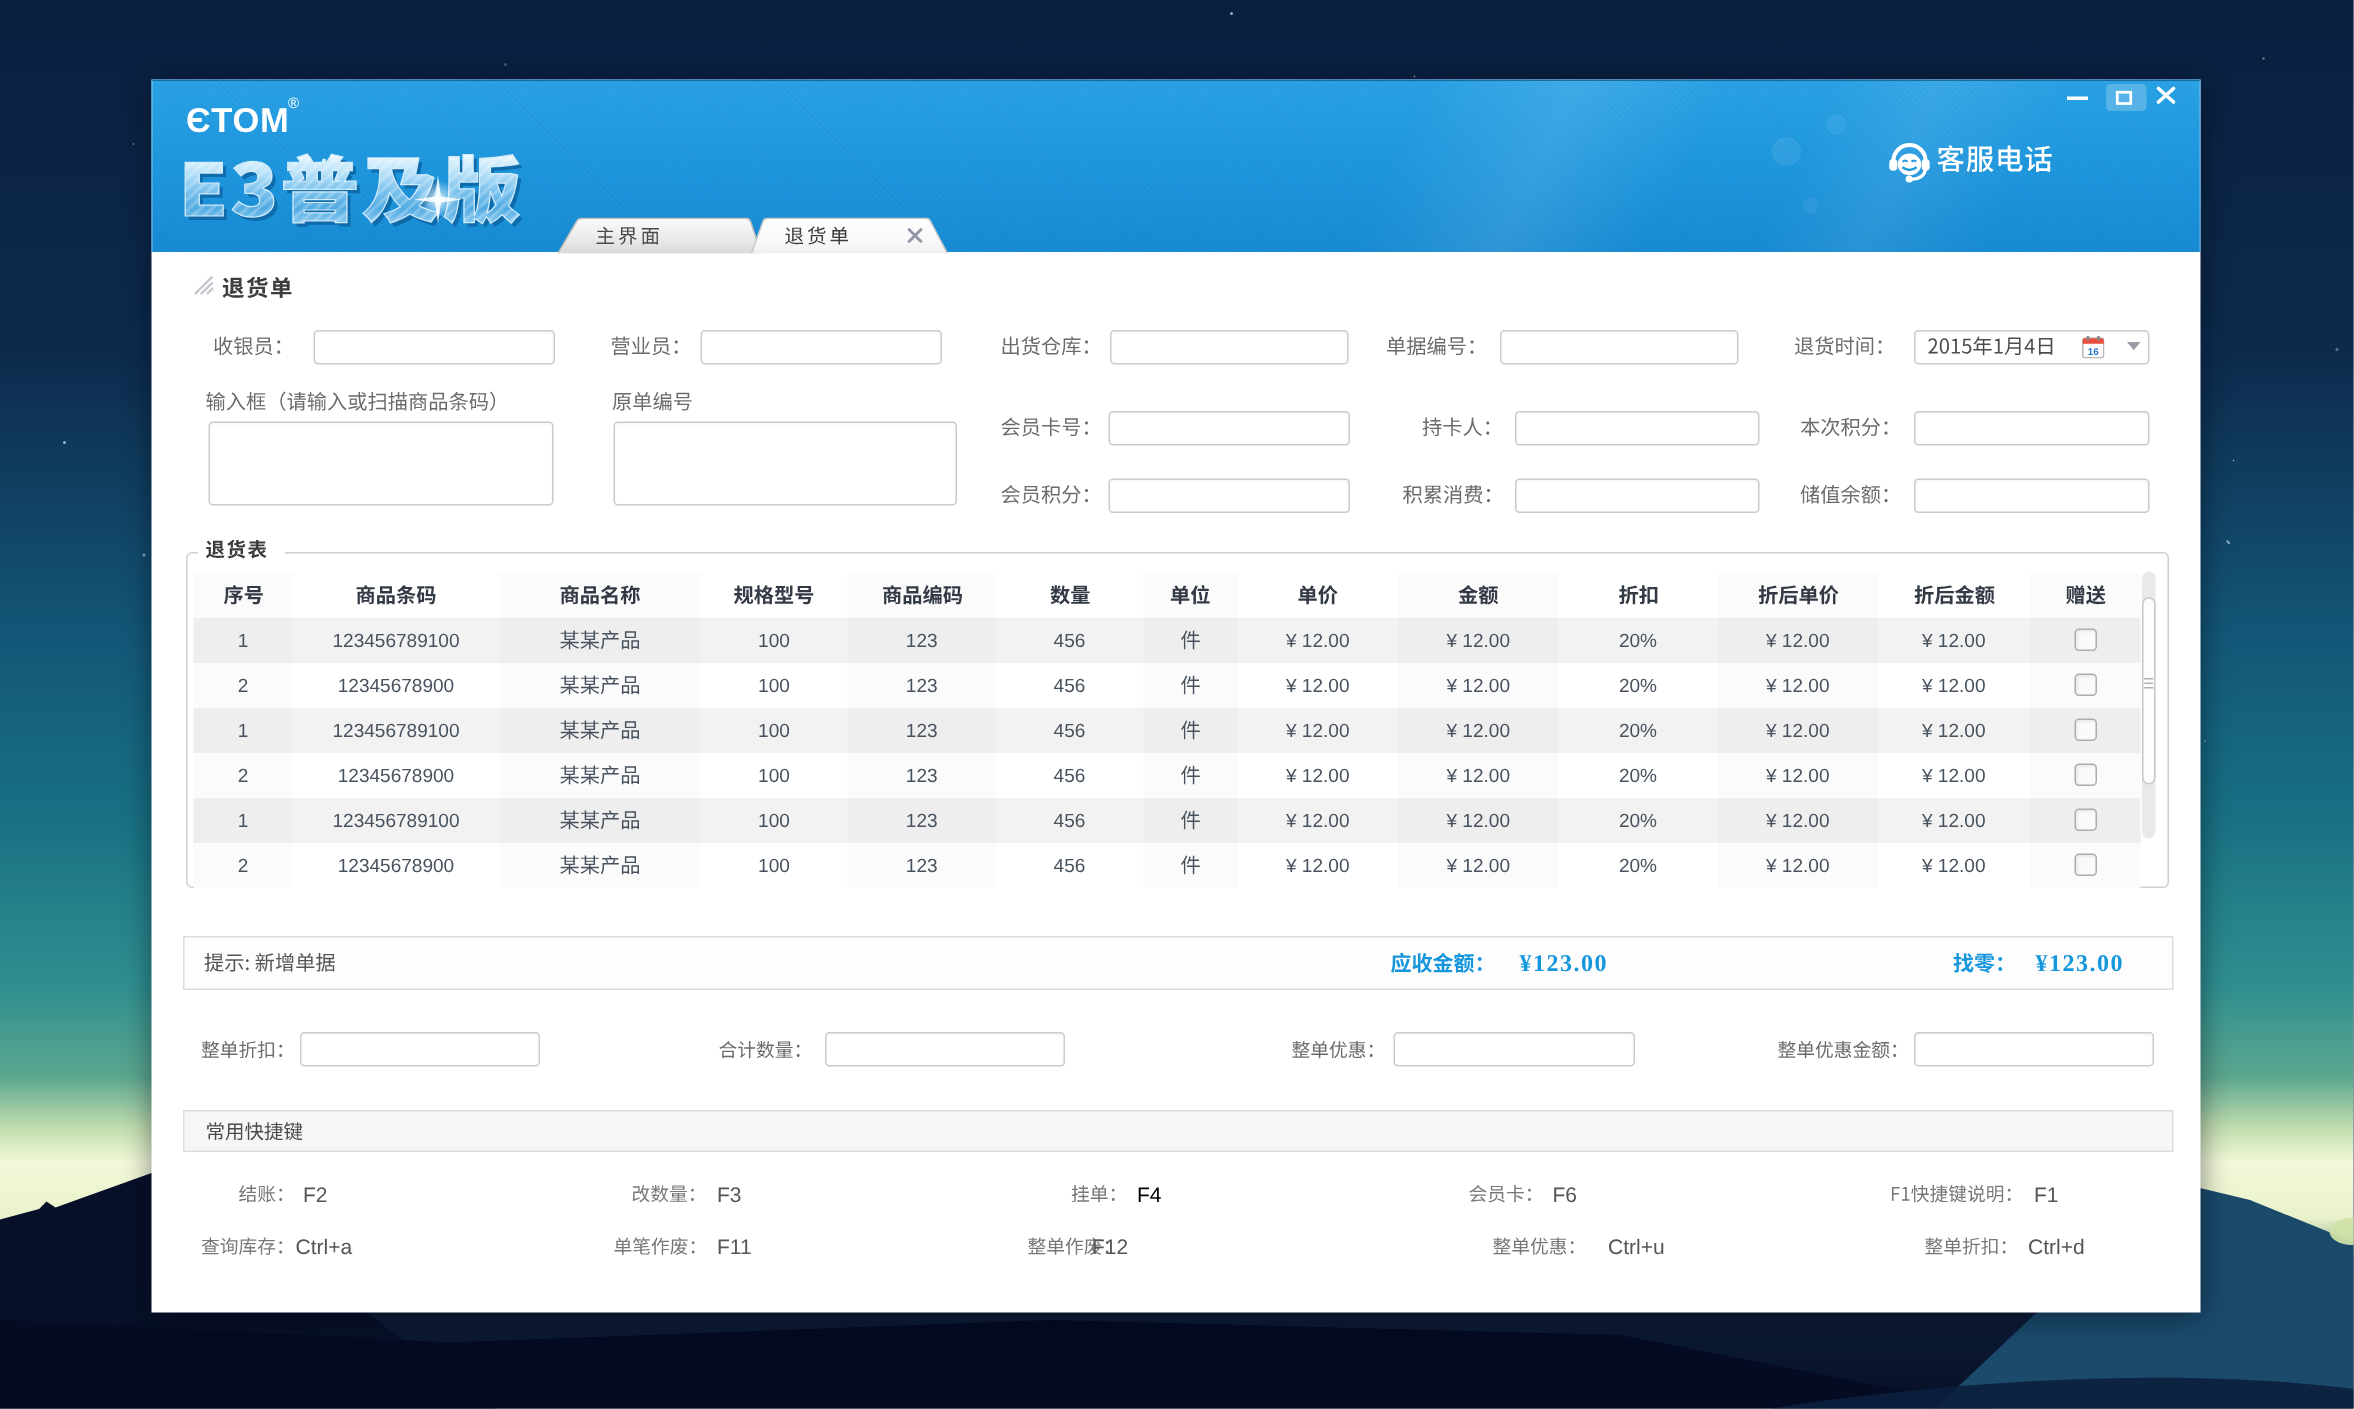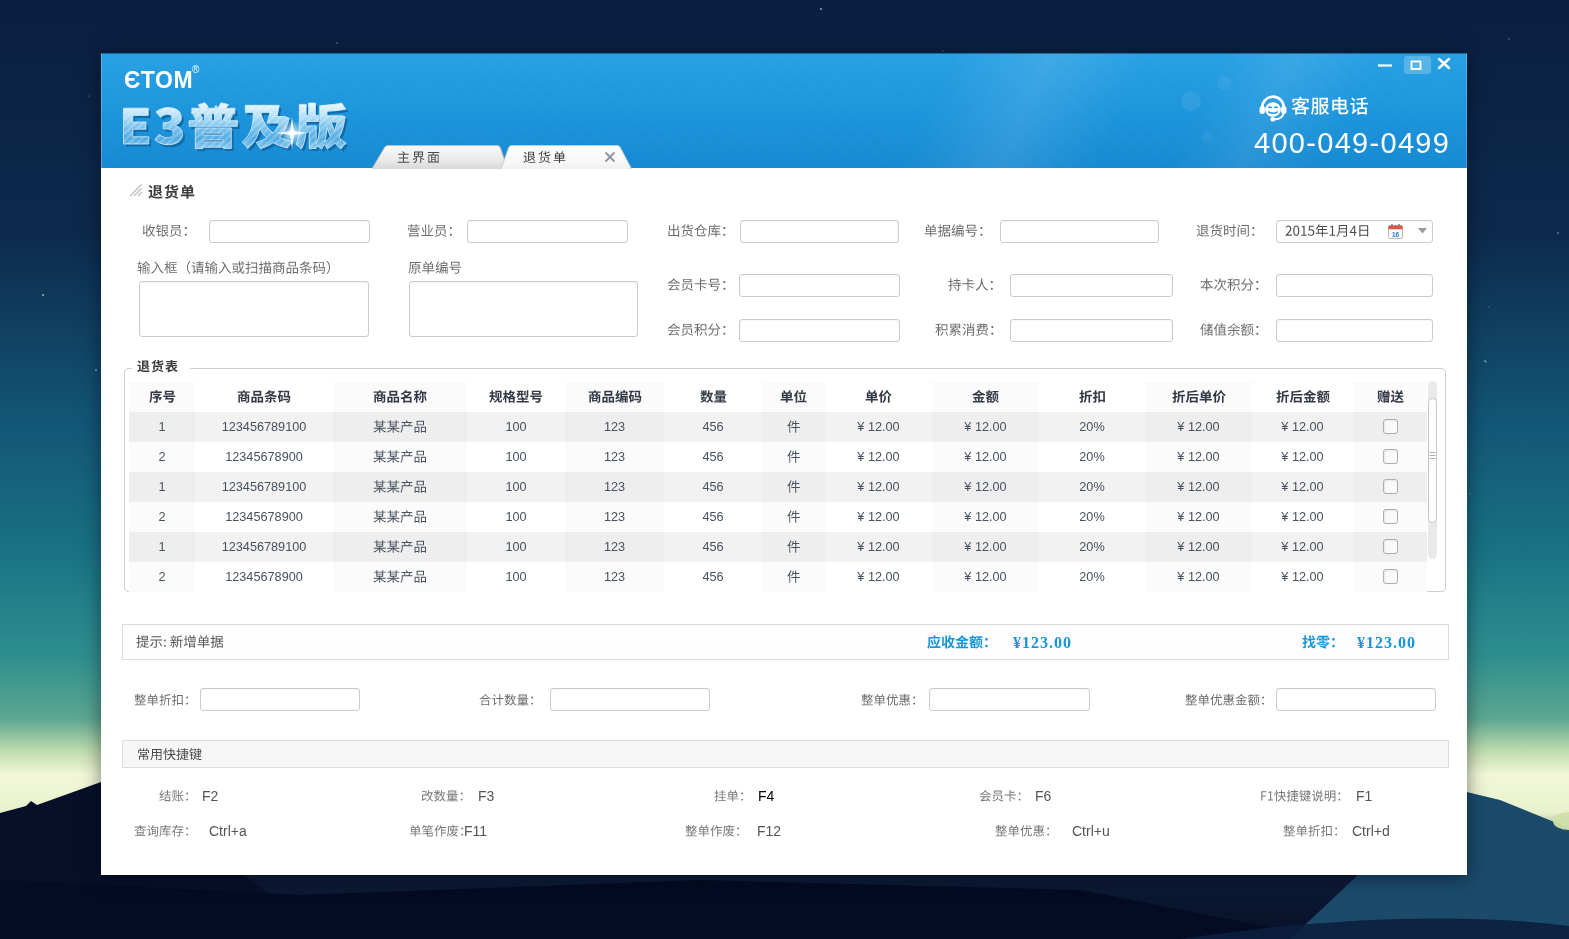--- a/index.html
+++ b/index.html
@@ -160,21 +160,20 @@
 <path d="M16.3 13.4 Q17.8 11.7 19.3 13.4" fill="none" stroke="#2196dd" stroke-width="1.4"></path>
 <path d="M10.4 16.9 Q15 20.3 19.6 16.9" fill="none" stroke="#2196dd" stroke-width="1.5"></path>
 <path d="M25.2 18.5 Q24.2 24.2 16.5 24.6" fill="none" stroke="#fff" stroke-width="2.1"></path>
 <circle cx="14.8" cy="24.4" r="2.3" fill="#fff"></circle>
 </svg>
 <svg class="abs" width="80" height="29" viewBox="0 0 80 29" style="left:1190.0px;top:38.1px;overflow:visible">
       <g transform="translate(0,22.04)">
         <path d="M7.0 -9.8H12.2C11.4 -9.1 10.5 -8.4 9.5 -7.8C8.5 -8.4 7.6 -9.0 6.9 -9.8ZM7.2 -12.6C6.2 -11.1 4.4 -9.6 1.7 -8.5C2.1 -8.2 2.7 -7.6 3.0 -7.1C4.0 -7.6 4.9 -8.2 5.6 -8.7C6.3 -8.1 7.0 -7.4 7.8 -6.9C5.6 -5.9 3.1 -5.1 0.6 -4.8C0.9 -4.4 1.3 -3.6 1.5 -3.2C2.4 -3.3 3.3 -3.6 4.2 -3.8V1.6H6.0V1.0H13.1V1.6H14.9V-3.9C15.7 -3.7 16.5 -3.6 17.3 -3.5C17.5 -4.0 18.0 -4.8 18.4 -5.2C15.8 -5.5 13.4 -6.1 11.3 -7.0C12.8 -8.0 14.0 -9.2 14.9 -10.6L13.7 -11.3L13.4 -11.2H8.3C8.6 -11.6 8.9 -11.9 9.1 -12.2ZM9.5 -5.9C10.7 -5.2 12.0 -4.7 13.5 -4.3H5.8C7.1 -4.7 8.3 -5.3 9.5 -5.9ZM6.0 -0.5V-2.8H13.1V-0.5ZM8.0 -15.8C8.3 -15.4 8.5 -14.9 8.8 -14.4H1.4V-10.5H3.2V-12.7H15.8V-10.5H17.6V-14.4H10.8C10.5 -15.0 10.1 -15.7 9.8 -16.2Z M21.4 -15.4V-8.5C21.4 -5.7 21.3 -1.9 20.1 0.8C20.5 0.9 21.2 1.3 21.5 1.6C22.4 -0.2 22.7 -2.5 22.9 -4.8H25.5V-0.5C25.5 -0.2 25.4 -0.1 25.1 -0.1C24.9 -0.1 24.1 -0.1 23.3 -0.1C23.6 0.3 23.8 1.1 23.8 1.6C25.1 1.6 25.9 1.6 26.4 1.3C27.0 1.0 27.1 0.4 27.1 -0.4V-15.4ZM23.0 -13.7H25.5V-11.0H23.0ZM23.0 -9.3H25.5V-6.5H23.0L23.0 -8.5ZM35.5 -7.1C35.2 -5.8 34.6 -4.5 33.9 -3.4C33.2 -4.5 32.6 -5.8 32.1 -7.1ZM28.5 -15.3V1.6H30.3V0.2C30.6 0.5 31.1 1.1 31.3 1.5C32.3 0.9 33.2 0.2 34.0 -0.7C34.9 0.2 35.8 1.0 36.9 1.6C37.2 1.2 37.7 0.6 38.1 0.2C36.9 -0.3 35.9 -1.1 35.0 -2.1C36.2 -3.8 37.0 -5.9 37.5 -8.5L36.4 -8.8L36.1 -8.8H30.3V-13.6H35.2V-11.7C35.2 -11.4 35.1 -11.4 34.8 -11.4C34.5 -11.3 33.5 -11.3 32.4 -11.4C32.6 -10.9 32.9 -10.3 33.0 -9.9C34.4 -9.9 35.4 -9.9 36.1 -10.1C36.8 -10.3 36.9 -10.8 36.9 -11.6V-15.3ZM30.6 -7.1C31.2 -5.3 32.0 -3.5 33.0 -2.1C32.2 -1.1 31.2 -0.3 30.3 0.2V-7.1Z M47.4 -7.5V-5.2H43.1V-7.5ZM49.3 -7.5H53.7V-5.2H49.3ZM47.4 -9.2H43.1V-11.5H47.4ZM49.3 -9.2V-11.5H53.7V-9.2ZM41.3 -13.3V-2.3H43.1V-3.5H47.4V-1.9C47.4 0.6 48.1 1.3 50.4 1.3C51.0 1.3 53.8 1.3 54.4 1.3C56.5 1.3 57.1 0.3 57.4 -2.7C56.8 -2.8 56.0 -3.1 55.6 -3.5C55.4 -1.1 55.2 -0.5 54.2 -0.5C53.6 -0.5 51.1 -0.5 50.6 -0.5C49.5 -0.5 49.3 -0.7 49.3 -1.8V-3.5H55.5V-13.3H49.3V-16.0H47.4V-13.3Z M60.2 -14.5C61.2 -13.6 62.5 -12.4 63.0 -11.6L64.3 -12.9C63.6 -13.6 62.3 -14.8 61.4 -15.6ZM66.4 -5.6V1.6H68.2V0.9H73.9V1.5H75.8V-5.6H71.9V-8.5H76.8V-10.3H71.9V-13.6C73.4 -13.9 74.8 -14.2 75.9 -14.5L74.7 -15.9C72.5 -15.2 68.7 -14.7 65.4 -14.4C65.6 -14.0 65.8 -13.3 65.9 -12.9C67.3 -13.0 68.7 -13.1 70.1 -13.3V-10.3H65.3V-8.5H70.1V-5.6ZM68.2 -0.8V-4.0H73.9V-0.8ZM59.3 -10.1V-8.4H61.7V-2.2C61.7 -1.3 61.1 -0.6 60.7 -0.2C61.0 0.1 61.5 0.8 61.7 1.2C62.0 0.7 62.6 0.3 65.9 -2.5C65.7 -2.8 65.4 -3.5 65.2 -4.0L63.4 -2.5V-10.1Z" fill="#fff"></path>
       </g>
     </svg>
-<div class="abs" style="font-size:29px;color:#fff;height:44px;line-height:44px;top:68.0px;white-space:nowrap;letter-spacing:1.3px;left:1153px">400-049-0499</div>
 <svg class="abs" width="270" height="24" style="left:271px;top:92px">
 <defs>
 <linearGradient id="tgi" x1="0" y1="0" x2="0" y2="1">
           <stop offset="0" stop-color="#fafafa"></stop>
           <stop offset="0.6" stop-color="#eaeaea"></stop>
           <stop offset="1" stop-color="#d8d8d8"></stop>
         </linearGradient>
 <linearGradient id="tga" x1="0" y1="0" x2="0" y2="1">
           <stop offset="0" stop-color="#ffffff"></stop>
           <stop offset="0.7" stop-color="#f7f7f7"></stop>
@@ -607,33 +606,33 @@
       <g transform="translate(0,14.50)">
         <path d="M1.3 0.0H2.4V-4.1H5.9V-5.1H2.4V-8.2H6.5V-9.2H1.3Z M8.0 0.0H13.0V-1.0H11.2V-9.2H10.3C9.8 -8.9 9.2 -8.7 8.4 -8.5V-7.8H10.1V-1.0H8.0Z M16.0 -10.5V1.0H16.9V-10.5ZM14.8 -8.1C14.8 -7.1 14.5 -5.7 14.2 -4.9L14.9 -4.6C15.3 -5.5 15.5 -7.0 15.6 -8.0ZM16.9 -8.2C17.3 -7.5 17.7 -6.5 17.9 -5.9L18.6 -6.2C18.4 -6.8 18.0 -7.8 17.6 -8.5ZM23.9 -4.8H22.0C22.0 -5.3 22.0 -5.8 22.0 -6.3V-7.6H23.9ZM21.1 -10.5V-8.5H18.6V-7.6H21.1V-6.3C21.1 -5.8 21.1 -5.3 21.0 -4.8H18.0V-3.9H20.9C20.6 -2.3 19.8 -0.8 17.6 0.3C17.8 0.5 18.1 0.9 18.2 1.1C20.3 -0.1 21.3 -1.7 21.7 -3.2C22.4 -1.3 23.6 0.3 25.3 1.0C25.5 0.8 25.8 0.4 26.0 0.2C24.3 -0.5 23.1 -2.0 22.4 -3.9H25.9V-4.8H24.8V-8.5H22.0V-10.5Z M31.5 -3.3C31.3 -1.7 30.8 -0.3 29.8 0.5C30.0 0.6 30.4 0.9 30.5 1.1C31.1 0.5 31.5 -0.2 31.8 -1.0C32.7 0.5 34.0 0.9 36.0 0.9H38.1C38.2 0.7 38.3 0.3 38.4 0.1C38.0 0.1 36.3 0.1 36.0 0.1C35.6 0.1 35.2 0.1 34.8 0.0V-1.7H37.7V-2.4H34.8V-3.5H37.5V-5.3H38.4V-6.1H37.5V-7.8H34.8V-8.6H38.1V-9.4H34.8V-10.5H33.9V-9.4H30.8V-8.6H33.9V-7.8H31.4V-7.0H33.9V-6.1H30.7V-5.3H33.9V-4.3H31.4V-3.5H33.9V-0.2C33.1 -0.5 32.5 -1.0 32.1 -2.0C32.2 -2.4 32.3 -2.8 32.4 -3.2ZM36.7 -5.3V-4.3H34.8V-5.3ZM36.7 -6.1H34.8V-7.0H36.7ZM28.4 -10.5V-8.0H26.9V-7.1H28.4V-4.5L26.7 -4.0L26.9 -3.1L28.4 -3.6V-0.1C28.4 0.1 28.4 0.1 28.2 0.1C28.1 0.2 27.6 0.2 27.0 0.1C27.1 0.4 27.3 0.8 27.3 1.0C28.1 1.0 28.6 1.0 28.9 0.8C29.2 0.7 29.3 0.4 29.3 -0.1V-3.9L30.7 -4.3L30.5 -5.2L29.3 -4.8V-7.1H30.6V-8.0H29.3V-10.5Z M39.5 -4.3V-3.5H40.9V-1.0C40.9 -0.5 40.5 -0.0 40.3 0.2C40.4 0.3 40.7 0.7 40.8 0.9C41.0 0.6 41.3 0.4 43.2 -1.0C43.1 -1.1 43.0 -1.5 42.9 -1.7L41.7 -0.9V-3.5H43.1V-4.3H41.7V-6.0H43.0V-6.9H40.0C40.3 -7.3 40.6 -7.7 40.8 -8.2H43.0V-9.1H41.2C41.4 -9.5 41.5 -9.9 41.6 -10.3L40.8 -10.5C40.4 -9.3 39.9 -8.1 39.2 -7.2C39.3 -7.1 39.6 -6.7 39.7 -6.5L39.9 -6.8V-6.0H40.9V-4.3ZM46.1 -9.5V-8.8H47.5V-7.8H45.8V-7.1H47.5V-6.1H46.1V-5.4H47.5V-4.4H46.0V-3.7H47.5V-2.7H45.7V-1.9H47.5V-0.4H48.3V-1.9H50.6V-2.7H48.3V-3.7H50.3V-4.4H48.3V-5.4H50.1V-7.1H50.9V-7.8H50.1V-9.5H48.3V-10.5H47.5V-9.5ZM48.3 -7.1H49.4V-6.1H48.3ZM48.3 -7.8V-8.8H49.4V-7.8ZM43.4 -5.1C43.4 -5.2 43.5 -5.2 43.6 -5.3H44.9C44.8 -4.3 44.7 -3.4 44.5 -2.7C44.3 -3.1 44.1 -3.6 44.0 -4.2L43.3 -3.9C43.5 -3.0 43.8 -2.3 44.1 -1.7C43.7 -0.8 43.1 -0.1 42.4 0.4C42.6 0.6 42.8 0.9 42.9 1.1C43.6 0.6 44.2 -0.1 44.6 -1.0C45.7 0.5 47.2 0.8 49.0 0.8H50.6C50.7 0.6 50.8 0.2 50.9 0.0C50.5 0.0 49.3 0.0 49.0 0.0C47.5 0.0 46.0 -0.3 45.0 -1.7C45.4 -2.9 45.6 -4.3 45.7 -6.1L45.3 -6.1L45.1 -6.1H44.4C44.9 -7.1 45.4 -8.3 45.8 -9.6L45.3 -9.9L45.0 -9.8H43.2V-8.9H44.8C44.4 -7.8 43.9 -6.8 43.7 -6.5C43.5 -6.1 43.2 -5.8 43.0 -5.8C43.2 -5.6 43.4 -5.3 43.4 -5.1Z M52.7 -9.7C53.4 -9.1 54.2 -8.2 54.6 -7.6L55.3 -8.3C54.9 -8.8 54.0 -9.7 53.4 -10.2ZM57.0 -7.1H61.3V-4.9H57.0ZM53.5 0.5C53.7 0.3 54.1 -0.0 56.4 -1.7C56.3 -1.9 56.2 -2.3 56.1 -2.6L54.7 -1.6V-6.6H51.9V-5.7H53.7V-1.5C53.7 -0.9 53.2 -0.5 53.0 -0.3C53.2 -0.1 53.4 0.3 53.5 0.5ZM56.1 -8.0V-4.0H57.7C57.6 -2.0 57.1 -0.5 55.0 0.3C55.2 0.5 55.5 0.8 55.6 1.0C57.9 0.1 58.5 -1.6 58.7 -4.0H59.8V-0.4C59.8 0.6 60.0 0.8 60.9 0.8C61.1 0.8 62.0 0.8 62.2 0.8C63.0 0.8 63.2 0.4 63.3 -1.2C63.1 -1.3 62.7 -1.4 62.5 -1.6C62.5 -0.2 62.4 -0.1 62.1 -0.1C61.9 -0.1 61.2 -0.1 61.1 -0.1C60.8 -0.1 60.7 -0.1 60.7 -0.4V-4.0H62.2V-8.0H60.9C61.3 -8.7 61.7 -9.5 62.0 -10.2L61.0 -10.5C60.8 -9.7 60.3 -8.7 59.9 -8.0H57.8L58.6 -8.3C58.5 -8.9 58.0 -9.8 57.5 -10.5L56.7 -10.1C57.1 -9.5 57.6 -8.6 57.8 -8.0Z M68.1 -5.6V-3.2H65.7V-5.6ZM68.1 -6.5H65.7V-8.9H68.1ZM64.8 -9.7V-1.1H65.7V-2.3H68.9V-9.7ZM74.5 -9.1V-6.9H71.0V-9.1ZM70.1 -10.0V-5.5C70.1 -3.6 69.9 -1.2 67.8 0.4C68.0 0.6 68.3 0.9 68.5 1.1C69.9 -0.0 70.5 -1.5 70.8 -3.0H74.5V-0.2C74.5 -0.0 74.4 0.1 74.2 0.1C74.0 0.1 73.2 0.1 72.4 0.1C72.5 0.3 72.7 0.7 72.7 1.0C73.8 1.0 74.5 1.0 74.9 0.8C75.3 0.7 75.4 0.4 75.4 -0.2V-10.0ZM74.5 -6.1V-3.9H70.9C71.0 -4.4 71.0 -5.0 71.0 -5.5V-6.1Z M79.5 -6.1C80.0 -6.1 80.4 -6.4 80.4 -7.0C80.4 -7.6 80.0 -8.0 79.5 -8.0C79.0 -8.0 78.5 -7.6 78.5 -7.0C78.5 -6.4 79.0 -6.1 79.5 -6.1ZM79.5 0.1C80.0 0.1 80.4 -0.3 80.4 -0.9C80.4 -1.5 80.0 -1.8 79.5 -1.8C79.0 -1.8 78.5 -1.5 78.5 -0.9C78.5 -0.3 79.0 0.1 79.5 0.1Z" fill="#777"></path>
       </g>
     </svg>
 <div class="abs" style="font-size:14px;color:#555;height:21px;line-height:21px;top:732.5px;white-space:nowrap;left:1255px">F1</div>
 <svg class="abs" width="64" height="20" viewBox="0 0 64 20" style="left:32.5px;top:768.2px;overflow:visible">
       <g transform="translate(0,14.50)">
         <path d="M3.7 -2.7H8.8V-1.7H3.7ZM3.7 -4.4H8.8V-3.4H3.7ZM2.8 -5.1V-1.0H9.7V-5.1ZM0.9 -0.2V0.6H11.6V-0.2ZM5.8 -10.5V-8.9H0.7V-8.1H4.7C3.7 -6.9 2.0 -5.8 0.5 -5.3C0.7 -5.1 0.9 -4.8 1.1 -4.5C2.8 -5.2 4.6 -6.5 5.8 -8.0V-5.5H6.7V-8.0C7.8 -6.6 9.7 -5.3 11.4 -4.7C11.6 -4.9 11.8 -5.2 12.1 -5.4C10.5 -5.9 8.8 -7.0 7.7 -8.1H11.8V-8.9H6.7V-10.5Z M13.9 -9.7C14.5 -9.1 15.3 -8.3 15.6 -7.8L16.3 -8.4C16.0 -8.9 15.2 -9.7 14.6 -10.2ZM13.0 -6.6V-5.7H14.8V-1.4C14.8 -0.8 14.4 -0.5 14.2 -0.3C14.3 -0.1 14.6 0.3 14.7 0.5C14.9 0.2 15.2 -0.0 17.3 -1.6C17.2 -1.8 17.1 -2.1 17.0 -2.4L15.7 -1.5V-6.6ZM18.8 -10.5C18.3 -8.9 17.4 -7.3 16.4 -6.3C16.6 -6.2 17.0 -5.9 17.2 -5.7C17.7 -6.3 18.2 -7.0 18.6 -7.8H23.3C23.2 -2.5 23.0 -0.6 22.6 -0.1C22.4 0.0 22.3 0.1 22.0 0.1C21.8 0.1 21.1 0.1 20.3 0.0C20.5 0.3 20.6 0.7 20.6 0.9C21.3 1.0 22.0 1.0 22.4 0.9C22.8 0.9 23.1 0.8 23.4 0.4C23.9 -0.2 24.1 -2.2 24.2 -8.1C24.3 -8.3 24.3 -8.6 24.3 -8.6H19.1C19.4 -9.2 19.6 -9.7 19.8 -10.2ZM20.9 -3.7V-2.3H18.7V-3.7ZM20.9 -4.4H18.7V-5.8H20.9ZM17.9 -6.5V-0.8H18.7V-1.5H21.7V-6.5Z M29.1 -3.1C29.2 -3.2 29.6 -3.2 30.2 -3.2H32.4V-1.8H27.9V-0.9H32.4V1.0H33.3V-0.9H36.9V-1.8H33.3V-3.2H36.1V-4.1H33.3V-5.4H32.4V-4.1H30.0C30.4 -4.7 30.8 -5.3 31.2 -6.0H36.4V-6.9H31.6L32.0 -7.8L31.0 -8.1C30.9 -7.7 30.7 -7.3 30.6 -6.9H28.2V-6.0H30.1C29.8 -5.4 29.6 -4.9 29.4 -4.7C29.2 -4.3 29.0 -4.0 28.7 -4.0C28.9 -3.7 29.0 -3.2 29.1 -3.1ZM30.9 -10.3C31.1 -10.0 31.3 -9.6 31.4 -9.2H26.5V-5.6C26.5 -3.8 26.4 -1.3 25.4 0.5C25.6 0.6 26.0 0.9 26.2 1.1C27.3 -0.8 27.4 -3.7 27.4 -5.6V-8.3H36.9V-9.2H32.5C32.4 -9.6 32.1 -10.1 31.8 -10.5Z M45.2 -4.4V-3.3H41.7V-2.5H45.2V-0.1C45.2 0.1 45.1 0.1 44.9 0.1C44.7 0.1 43.9 0.1 43.1 0.1C43.2 0.4 43.4 0.7 43.4 1.0C44.5 1.0 45.2 1.0 45.6 0.9C46.0 0.7 46.1 0.4 46.1 -0.1V-2.5H49.5V-3.3H46.1V-4.0C47.0 -4.6 48.0 -5.4 48.7 -6.2L48.1 -6.6L47.9 -6.6H42.8V-5.7H47.0C46.5 -5.2 45.8 -4.7 45.2 -4.4ZM42.3 -10.5C42.2 -10.0 42.0 -9.4 41.8 -8.9H38.3V-8.0H41.4C40.6 -6.2 39.4 -4.6 37.9 -3.6C38.0 -3.3 38.3 -2.9 38.4 -2.7C38.9 -3.1 39.4 -3.5 39.9 -4.0V1.0H40.8V-5.1C41.5 -6.0 42.0 -7.0 42.4 -8.0H49.2V-8.9H42.8C43.0 -9.3 43.1 -9.8 43.3 -10.3Z M53.1 -6.1C53.6 -6.1 54.1 -6.4 54.1 -7.0C54.1 -7.6 53.6 -8.0 53.1 -8.0C52.6 -8.0 52.2 -7.6 52.2 -7.0C52.2 -6.4 52.6 -6.1 53.1 -6.1ZM53.1 0.1C53.6 0.1 54.1 -0.3 54.1 -0.9C54.1 -1.5 53.6 -1.8 53.1 -1.8C52.6 -1.8 52.2 -1.5 52.2 -0.9C52.2 -0.3 52.6 0.1 53.1 0.1Z" fill="#777"></path>
       </g>
     </svg>
-<div class="abs" style="font-size:14px;color:#555;height:21px;line-height:21px;top:767.5px;white-space:nowrap;left:108px">Ctrl+a</div>
+<div class="abs" style="font-size:14px;color:#555;height:21px;line-height:21px;top:767.5px;white-space:nowrap;left:96px">Ctrl+a</div>
 <svg class="abs" width="64" height="20" viewBox="0 0 64 20" style="left:307.5px;top:768.2px;overflow:visible">
       <g transform="translate(0,14.50)">
         <path d="M2.8 -5.5H5.7V-4.1H2.8ZM6.7 -5.5H9.8V-4.1H6.7ZM2.8 -7.5H5.7V-6.2H2.8ZM6.7 -7.5H9.8V-6.2H6.7ZM8.9 -10.5C8.6 -9.8 8.1 -8.9 7.6 -8.3H4.6L5.1 -8.6C4.8 -9.1 4.2 -9.9 3.7 -10.5L3.0 -10.1C3.4 -9.6 3.9 -8.8 4.2 -8.3H1.9V-3.3H5.7V-2.1H0.7V-1.2H5.7V1.0H6.7V-1.2H11.9V-2.1H6.7V-3.3H10.8V-8.3H8.7C9.1 -8.9 9.5 -9.5 9.9 -10.1Z M13.2 -2.0 13.3 -1.2 17.8 -1.6V-0.6C17.8 0.6 18.2 0.9 19.6 0.9C19.9 0.9 22.2 0.9 22.5 0.9C23.7 0.9 24.0 0.5 24.1 -1.0C23.8 -1.0 23.5 -1.2 23.2 -1.3C23.1 -0.2 23.1 0.1 22.4 0.1C22.0 0.1 20.1 0.1 19.7 0.1C18.9 0.1 18.8 -0.1 18.8 -0.6V-1.6L24.3 -2.1L24.2 -2.9L18.8 -2.5V-3.8L23.2 -4.2L23.1 -4.9L18.8 -4.6V-5.7C20.4 -5.9 21.9 -6.1 23.1 -6.4L22.6 -7.2C20.6 -6.7 17.1 -6.3 14.1 -6.1C14.2 -5.9 14.3 -5.6 14.3 -5.3C15.4 -5.4 16.6 -5.5 17.8 -5.6V-4.5L13.8 -4.1L13.9 -3.4L17.8 -3.7V-2.4ZM14.8 -10.6C14.4 -9.3 13.7 -8.1 12.9 -7.2C13.2 -7.1 13.6 -6.9 13.8 -6.7C14.2 -7.2 14.6 -7.8 14.9 -8.5H15.6C15.9 -7.9 16.2 -7.2 16.4 -6.8L17.2 -7.1C17.1 -7.5 16.8 -8.0 16.5 -8.5H18.4V-9.3H15.3C15.4 -9.7 15.6 -10.0 15.7 -10.3ZM19.7 -10.6C19.4 -9.3 18.7 -8.2 17.9 -7.4C18.1 -7.3 18.5 -7.0 18.7 -6.9C19.1 -7.3 19.5 -7.9 19.9 -8.5H20.8C21.0 -8.0 21.3 -7.5 21.4 -7.1L22.3 -7.4C22.2 -7.7 22.0 -8.1 21.7 -8.5H24.2V-9.3H20.2C20.4 -9.7 20.5 -10.0 20.6 -10.3Z M31.6 -10.4C30.9 -8.5 29.9 -6.7 28.8 -5.5C29.0 -5.4 29.4 -5.1 29.5 -4.9C30.2 -5.6 30.8 -6.5 31.3 -7.5H32.2V1.0H33.1V-2.1H36.9V-2.9H33.1V-4.8H36.7V-5.7H33.1V-7.5H37.0V-8.4H31.8C32.0 -9.0 32.3 -9.5 32.5 -10.1ZM28.6 -10.5C27.9 -8.6 26.7 -6.7 25.4 -5.5C25.6 -5.2 25.9 -4.7 26.0 -4.5C26.4 -5.0 26.8 -5.5 27.2 -6.0V1.0H28.2V-7.5C28.7 -8.3 29.1 -9.3 29.5 -10.2Z M43.3 -10.3C43.5 -10.0 43.8 -9.6 43.9 -9.2H38.9V-5.7C38.9 -3.9 38.8 -1.3 38.0 0.5C38.2 0.6 38.6 0.9 38.8 1.0C39.7 -0.9 39.9 -3.8 39.9 -5.7V-8.3H49.4V-9.2H45.0C44.8 -9.6 44.5 -10.1 44.3 -10.5ZM46.8 -3.0C46.4 -2.3 45.8 -1.8 45.2 -1.3C44.5 -1.8 43.9 -2.4 43.5 -3.0ZM40.9 -4.8C41.0 -4.9 41.5 -5.0 42.2 -5.0H43.3C42.6 -3.0 41.5 -1.5 39.7 -0.4C39.9 -0.3 40.2 0.1 40.3 0.3C41.4 -0.4 42.2 -1.2 43.0 -2.3C43.4 -1.7 43.9 -1.3 44.5 -0.8C43.6 -0.3 42.6 0.1 41.5 0.3C41.7 0.5 42.0 0.8 42.1 1.1C43.2 0.8 44.3 0.3 45.3 -0.3C46.3 0.3 47.5 0.7 48.7 1.0C48.8 0.8 49.1 0.4 49.3 0.2C48.1 -0.0 47.0 -0.4 46.0 -0.9C46.9 -1.6 47.7 -2.4 48.1 -3.5L47.5 -3.8L47.3 -3.8H43.8C44.0 -4.2 44.1 -4.6 44.3 -5.0H49.1V-5.9H47.6L48.3 -6.3C47.9 -6.7 47.3 -7.4 46.8 -7.8L46.1 -7.4C46.6 -6.9 47.2 -6.3 47.5 -5.9H44.5C44.7 -6.5 44.9 -7.2 45.0 -7.9L44.1 -8.1C44.0 -7.3 43.8 -6.5 43.6 -5.9H41.9C42.2 -6.4 42.5 -7.1 42.6 -7.7L41.7 -7.9C41.5 -7.1 41.1 -6.3 41.0 -6.1C40.9 -5.9 40.8 -5.7 40.6 -5.7C40.7 -5.5 40.9 -5.0 40.9 -4.8Z M53.1 -6.1C53.6 -6.1 54.1 -6.4 54.1 -7.0C54.1 -7.6 53.6 -8.0 53.1 -8.0C52.6 -8.0 52.2 -7.6 52.2 -7.0C52.2 -6.4 52.6 -6.1 53.1 -6.1ZM53.1 0.1C53.6 0.1 54.1 -0.3 54.1 -0.9C54.1 -1.5 53.6 -1.8 53.1 -1.8C52.6 -1.8 52.2 -1.5 52.2 -0.9C52.2 -0.3 52.6 0.1 53.1 0.1Z" fill="#777"></path>
       </g>
     </svg>
-<div class="abs" style="font-size:14px;color:#555;height:21px;line-height:21px;top:767.5px;white-space:nowrap;left:363px">F11</div>
+<div class="abs" style="font-size:14px;color:#555;height:21px;line-height:21px;top:767.5px;white-space:nowrap;left:377px">F11</div>
 <svg class="abs" width="64" height="20" viewBox="0 0 64 20" style="left:583.5px;top:768.2px;overflow:visible">
       <g transform="translate(0,14.50)">
         <path d="M2.7 -2.2V-0.1H0.6V0.7H11.9V-0.1H6.7V-1.2H10.3V-1.9H6.7V-2.9H11.1V-3.7H1.4V-2.9H5.8V-0.1H3.6V-2.2ZM1.1 -8.4V-6.2H2.9C2.3 -5.5 1.4 -4.9 0.5 -4.5C0.7 -4.4 0.9 -4.1 1.0 -3.9C1.8 -4.2 2.6 -4.9 3.2 -5.5V-4.0H4.0V-5.6C4.6 -5.3 5.3 -4.9 5.7 -4.5L6.1 -5.1C5.7 -5.4 5.0 -5.9 4.4 -6.2L4.0 -5.7V-6.2H6.1V-8.4H4.0V-9.0H6.4V-9.7H4.0V-10.5H3.2V-9.7H0.7V-9.0H3.2V-8.4ZM1.9 -7.7H3.2V-6.8H1.9ZM4.0 -7.7H5.3V-6.8H4.0ZM8.0 -8.3H10.2C10.0 -7.6 9.6 -7.0 9.2 -6.4C8.7 -7.0 8.3 -7.7 8.0 -8.3ZM8.0 -10.5C7.6 -9.2 7.0 -8.1 6.2 -7.3C6.4 -7.2 6.7 -6.8 6.8 -6.7C7.1 -6.9 7.3 -7.2 7.6 -7.6C7.8 -7.0 8.2 -6.4 8.6 -5.9C8.0 -5.3 7.2 -4.9 6.2 -4.6C6.4 -4.4 6.7 -4.0 6.8 -3.9C7.7 -4.2 8.5 -4.7 9.2 -5.3C9.8 -4.7 10.6 -4.2 11.5 -3.8C11.6 -4.1 11.9 -4.4 12.0 -4.6C11.1 -4.9 10.4 -5.3 9.8 -5.8C10.4 -6.5 10.8 -7.3 11.1 -8.3H11.9V-9.1H8.4C8.6 -9.5 8.7 -9.9 8.8 -10.3Z M15.3 -5.5H18.2V-4.1H15.3ZM19.2 -5.5H22.3V-4.1H19.2ZM15.3 -7.5H18.2V-6.2H15.3ZM19.2 -7.5H22.3V-6.2H19.2ZM21.4 -10.5C21.1 -9.8 20.6 -8.9 20.1 -8.3H17.1L17.6 -8.6C17.3 -9.1 16.8 -9.9 16.2 -10.5L15.4 -10.1C15.9 -9.6 16.4 -8.8 16.7 -8.3H14.3V-3.3H18.2V-2.1H13.2V-1.2H18.2V1.0H19.2V-1.2H24.4V-2.1H19.2V-3.3H23.3V-8.3H21.2C21.6 -8.9 22.0 -9.5 22.4 -10.1Z M31.6 -10.4C30.9 -8.5 29.9 -6.7 28.8 -5.5C29.0 -5.4 29.4 -5.1 29.5 -4.9C30.2 -5.6 30.8 -6.5 31.3 -7.5H32.2V1.0H33.1V-2.1H36.9V-2.9H33.1V-4.8H36.7V-5.7H33.1V-7.5H37.0V-8.4H31.8C32.0 -9.0 32.3 -9.5 32.5 -10.1ZM28.6 -10.5C27.9 -8.6 26.7 -6.7 25.4 -5.5C25.6 -5.2 25.9 -4.7 26.0 -4.5C26.4 -5.0 26.8 -5.5 27.2 -6.0V1.0H28.2V-7.5C28.7 -8.3 29.1 -9.3 29.5 -10.2Z M43.3 -10.3C43.5 -10.0 43.8 -9.6 43.9 -9.2H38.9V-5.7C38.9 -3.9 38.8 -1.3 38.0 0.5C38.2 0.6 38.6 0.9 38.8 1.0C39.7 -0.9 39.9 -3.8 39.9 -5.7V-8.3H49.4V-9.2H45.0C44.8 -9.6 44.5 -10.1 44.3 -10.5ZM46.8 -3.0C46.4 -2.3 45.8 -1.8 45.2 -1.3C44.5 -1.8 43.9 -2.4 43.5 -3.0ZM40.9 -4.8C41.0 -4.9 41.5 -5.0 42.2 -5.0H43.3C42.6 -3.0 41.5 -1.5 39.7 -0.4C39.9 -0.3 40.2 0.1 40.3 0.3C41.4 -0.4 42.2 -1.2 43.0 -2.3C43.4 -1.7 43.9 -1.3 44.5 -0.8C43.6 -0.3 42.6 0.1 41.5 0.3C41.7 0.5 42.0 0.8 42.1 1.1C43.2 0.8 44.3 0.3 45.3 -0.3C46.3 0.3 47.5 0.7 48.7 1.0C48.8 0.8 49.1 0.4 49.3 0.2C48.1 -0.0 47.0 -0.4 46.0 -0.9C46.9 -1.6 47.7 -2.4 48.1 -3.5L47.5 -3.8L47.3 -3.8H43.8C44.0 -4.2 44.1 -4.6 44.3 -5.0H49.1V-5.9H47.6L48.3 -6.3C47.9 -6.7 47.3 -7.4 46.8 -7.8L46.1 -7.4C46.6 -6.9 47.2 -6.3 47.5 -5.9H44.5C44.7 -6.5 44.9 -7.2 45.0 -7.9L44.1 -8.1C44.0 -7.3 43.8 -6.5 43.6 -5.9H41.9C42.2 -6.4 42.5 -7.1 42.6 -7.7L41.7 -7.9C41.5 -7.1 41.1 -6.3 41.0 -6.1C40.9 -5.9 40.8 -5.7 40.6 -5.7C40.7 -5.5 40.9 -5.0 40.9 -4.8Z M53.1 -6.1C53.6 -6.1 54.1 -6.4 54.1 -7.0C54.1 -7.6 53.6 -8.0 53.1 -8.0C52.6 -8.0 52.2 -7.6 52.2 -7.0C52.2 -6.4 52.6 -6.1 53.1 -6.1ZM53.1 0.1C53.6 0.1 54.1 -0.3 54.1 -0.9C54.1 -1.5 53.6 -1.8 53.1 -1.8C52.6 -1.8 52.2 -1.5 52.2 -0.9C52.2 -0.3 52.6 0.1 53.1 0.1Z" fill="#777"></path>
       </g>
     </svg>
-<div class="abs" style="font-size:14px;color:#555;height:21px;line-height:21px;top:767.5px;white-space:nowrap;left:656px">F12</div>
+<div class="abs" style="font-size:14px;color:#555;height:21px;line-height:21px;top:767.5px;white-space:nowrap;left:627px">F12</div>
 <svg class="abs" width="64" height="20" viewBox="0 0 64 20" style="left:893.5px;top:768.2px;overflow:visible">
       <g transform="translate(0,14.50)">
         <path d="M2.7 -2.2V-0.1H0.6V0.7H11.9V-0.1H6.7V-1.2H10.3V-1.9H6.7V-2.9H11.1V-3.7H1.4V-2.9H5.8V-0.1H3.6V-2.2ZM1.1 -8.4V-6.2H2.9C2.3 -5.5 1.4 -4.9 0.5 -4.5C0.7 -4.4 0.9 -4.1 1.0 -3.9C1.8 -4.2 2.6 -4.9 3.2 -5.5V-4.0H4.0V-5.6C4.6 -5.3 5.3 -4.9 5.7 -4.5L6.1 -5.1C5.7 -5.4 5.0 -5.9 4.4 -6.2L4.0 -5.7V-6.2H6.1V-8.4H4.0V-9.0H6.4V-9.7H4.0V-10.5H3.2V-9.7H0.7V-9.0H3.2V-8.4ZM1.9 -7.7H3.2V-6.8H1.9ZM4.0 -7.7H5.3V-6.8H4.0ZM8.0 -8.3H10.2C10.0 -7.6 9.6 -7.0 9.2 -6.4C8.7 -7.0 8.3 -7.7 8.0 -8.3ZM8.0 -10.5C7.6 -9.2 7.0 -8.1 6.2 -7.3C6.4 -7.2 6.7 -6.8 6.8 -6.7C7.1 -6.9 7.3 -7.2 7.6 -7.6C7.8 -7.0 8.2 -6.4 8.6 -5.9C8.0 -5.3 7.2 -4.9 6.2 -4.6C6.4 -4.4 6.7 -4.0 6.8 -3.9C7.7 -4.2 8.5 -4.7 9.2 -5.3C9.8 -4.7 10.6 -4.2 11.5 -3.8C11.6 -4.1 11.9 -4.4 12.0 -4.6C11.1 -4.9 10.4 -5.3 9.8 -5.8C10.4 -6.5 10.8 -7.3 11.1 -8.3H11.9V-9.1H8.4C8.6 -9.5 8.7 -9.9 8.8 -10.3Z M15.3 -5.5H18.2V-4.1H15.3ZM19.2 -5.5H22.3V-4.1H19.2ZM15.3 -7.5H18.2V-6.2H15.3ZM19.2 -7.5H22.3V-6.2H19.2ZM21.4 -10.5C21.1 -9.8 20.6 -8.9 20.1 -8.3H17.1L17.6 -8.6C17.3 -9.1 16.8 -9.9 16.2 -10.5L15.4 -10.1C15.9 -9.6 16.4 -8.8 16.7 -8.3H14.3V-3.3H18.2V-2.1H13.2V-1.2H18.2V1.0H19.2V-1.2H24.4V-2.1H19.2V-3.3H23.3V-8.3H21.2C21.6 -8.9 22.0 -9.5 22.4 -10.1Z M33.0 -5.7V-0.7C33.0 0.4 33.2 0.7 34.2 0.7C34.4 0.7 35.5 0.7 35.7 0.7C36.6 0.7 36.8 0.1 36.9 -1.8C36.7 -1.8 36.3 -2.0 36.1 -2.1C36.0 -0.5 36.0 -0.2 35.6 -0.2C35.4 -0.2 34.5 -0.2 34.3 -0.2C34.0 -0.2 33.9 -0.3 33.9 -0.7V-5.7ZM33.7 -9.7C34.4 -9.1 35.1 -8.3 35.4 -7.8L36.1 -8.3C35.8 -8.8 35.0 -9.6 34.4 -10.2ZM31.5 -10.4C31.5 -9.4 31.5 -8.5 31.5 -7.5H28.6V-6.6H31.4C31.2 -3.8 30.6 -1.2 28.4 0.3C28.7 0.4 29.0 0.7 29.1 1.0C31.4 -0.7 32.1 -3.6 32.4 -6.6H36.9V-7.5H32.4C32.4 -8.5 32.5 -9.4 32.5 -10.4ZM28.4 -10.5C27.7 -8.6 26.6 -6.7 25.5 -5.5C25.6 -5.3 25.9 -4.8 26.0 -4.5C26.4 -5.0 26.7 -5.4 27.1 -5.9V1.0H28.0V-7.3C28.5 -8.2 28.9 -9.2 29.3 -10.2Z M40.8 -2.1V-0.3C40.8 0.6 41.2 0.8 42.6 0.8C42.9 0.8 45.1 0.8 45.4 0.8C46.6 0.8 46.9 0.5 47.0 -0.9C46.7 -1.0 46.4 -1.1 46.1 -1.2C46.1 -0.1 46.0 0.0 45.4 0.0C44.9 0.0 43.0 0.0 42.6 0.0C41.9 0.0 41.7 -0.0 41.7 -0.4V-2.1ZM42.6 -2.2C43.3 -1.9 44.2 -1.2 44.7 -0.8L45.3 -1.4C44.8 -1.8 43.9 -2.4 43.2 -2.8ZM46.9 -1.9C47.5 -1.1 48.1 -0.1 48.4 0.5L49.2 0.2C49.0 -0.5 48.3 -1.4 47.7 -2.1ZM39.3 -2.2C39.1 -1.4 38.6 -0.4 38.1 0.2L39.0 0.6C39.5 -0.0 39.9 -1.1 40.1 -1.8ZM38.5 -3.6 38.5 -2.8C40.8 -2.8 44.3 -2.9 47.7 -3.0C48.0 -2.7 48.3 -2.5 48.5 -2.3L49.1 -2.8C48.5 -3.4 47.3 -4.2 46.2 -4.6H48.2V-8.1H44.2V-9.0H49.0V-9.7H44.2V-10.5H43.2V-9.7H38.5V-9.0H43.2V-8.1H39.3V-4.6H43.2V-3.7ZM40.2 -6.1H43.2V-5.3H40.2ZM44.2 -6.1H47.2V-5.3H44.2ZM40.2 -7.5H43.2V-6.7H40.2ZM44.2 -7.5H47.2V-6.7H44.2ZM45.5 -4.2C45.9 -4.1 46.2 -3.9 46.5 -3.7L44.2 -3.7V-4.6H46.1Z M53.1 -6.1C53.6 -6.1 54.1 -6.4 54.1 -7.0C54.1 -7.6 53.6 -8.0 53.1 -8.0C52.6 -8.0 52.2 -7.6 52.2 -7.0C52.2 -6.4 52.6 -6.1 53.1 -6.1ZM53.1 0.1C53.6 0.1 54.1 -0.3 54.1 -0.9C54.1 -1.5 53.6 -1.8 53.1 -1.8C52.6 -1.8 52.2 -1.5 52.2 -0.9C52.2 -0.3 52.6 0.1 53.1 0.1Z" fill="#777"></path>
       </g>
     </svg>
 <div class="abs" style="font-size:14px;color:#555;height:21px;line-height:21px;top:767.5px;white-space:nowrap;left:971px">Ctrl+u</div>
 <svg class="abs" width="64" height="20" viewBox="0 0 64 20" style="left:1181.5px;top:768.2px;overflow:visible">
       <g transform="translate(0,14.50)">
         <path d="M2.7 -2.2V-0.1H0.6V0.7H11.9V-0.1H6.7V-1.2H10.3V-1.9H6.7V-2.9H11.1V-3.7H1.4V-2.9H5.8V-0.1H3.6V-2.2ZM1.1 -8.4V-6.2H2.9C2.3 -5.5 1.4 -4.9 0.5 -4.5C0.7 -4.4 0.9 -4.1 1.0 -3.9C1.8 -4.2 2.6 -4.9 3.2 -5.5V-4.0H4.0V-5.6C4.6 -5.3 5.3 -4.9 5.7 -4.5L6.1 -5.1C5.7 -5.4 5.0 -5.9 4.4 -6.2L4.0 -5.7V-6.2H6.1V-8.4H4.0V-9.0H6.4V-9.7H4.0V-10.5H3.2V-9.7H0.7V-9.0H3.2V-8.4ZM1.9 -7.7H3.2V-6.8H1.9ZM4.0 -7.7H5.3V-6.8H4.0ZM8.0 -8.3H10.2C10.0 -7.6 9.6 -7.0 9.2 -6.4C8.7 -7.0 8.3 -7.7 8.0 -8.3ZM8.0 -10.5C7.6 -9.2 7.0 -8.1 6.2 -7.3C6.4 -7.2 6.7 -6.8 6.8 -6.7C7.1 -6.9 7.3 -7.2 7.6 -7.6C7.8 -7.0 8.2 -6.4 8.6 -5.9C8.0 -5.3 7.2 -4.9 6.2 -4.6C6.4 -4.4 6.7 -4.0 6.8 -3.9C7.7 -4.2 8.5 -4.7 9.2 -5.3C9.8 -4.7 10.6 -4.2 11.5 -3.8C11.6 -4.1 11.9 -4.4 12.0 -4.6C11.1 -4.9 10.4 -5.3 9.8 -5.8C10.4 -6.5 10.8 -7.3 11.1 -8.3H11.9V-9.1H8.4C8.6 -9.5 8.7 -9.9 8.8 -10.3Z M15.3 -5.5H18.2V-4.1H15.3ZM19.2 -5.5H22.3V-4.1H19.2ZM15.3 -7.5H18.2V-6.2H15.3ZM19.2 -7.5H22.3V-6.2H19.2ZM21.4 -10.5C21.1 -9.8 20.6 -8.9 20.1 -8.3H17.1L17.6 -8.6C17.3 -9.1 16.8 -9.9 16.2 -10.5L15.4 -10.1C15.9 -9.6 16.4 -8.8 16.7 -8.3H14.3V-3.3H18.2V-2.1H13.2V-1.2H18.2V1.0H19.2V-1.2H24.4V-2.1H19.2V-3.3H23.3V-8.3H21.2C21.6 -8.9 22.0 -9.5 22.4 -10.1Z M30.7 -9.4V-5.4C30.7 -3.5 30.5 -1.4 29.3 0.4C29.5 0.5 29.9 0.8 30.0 1.0C31.4 -1.0 31.6 -3.2 31.6 -5.5H34.0V0.9H34.9V-5.5H37.0V-6.3H31.6V-8.7C33.3 -8.9 35.2 -9.2 36.5 -9.6L36.0 -10.4C34.7 -10.0 32.5 -9.6 30.7 -9.4ZM27.4 -10.5V-8.0H25.6V-7.1H27.4V-4.4L25.5 -3.9L25.8 -3.0L27.4 -3.5V-0.2C27.4 0.0 27.3 0.1 27.2 0.1C27.0 0.1 26.5 0.1 25.9 0.1C26.1 0.3 26.2 0.7 26.2 0.9C27.1 0.9 27.6 0.9 27.9 0.8C28.2 0.6 28.3 0.4 28.3 -0.2V-3.7L30.1 -4.3L30.0 -5.2L28.3 -4.7V-7.1H30.0V-8.0H28.3V-10.5Z M43.0 -9.5V0.6H43.9V-0.5H47.7V0.5H48.7V-9.5ZM43.9 -1.4V-8.6H47.7V-1.4ZM39.9 -10.5V-8.2H38.0V-7.3H39.9V-4.2C39.1 -4.0 38.4 -3.8 37.9 -3.7L38.1 -2.8L39.9 -3.3V-0.1C39.9 0.1 39.8 0.1 39.6 0.1C39.5 0.1 38.9 0.1 38.4 0.1C38.5 0.4 38.6 0.8 38.7 1.0C39.5 1.0 40.0 1.0 40.4 0.8C40.7 0.7 40.8 0.4 40.8 -0.1V-3.6L42.4 -4.1L42.3 -4.9L40.8 -4.5V-7.3H42.3V-8.2H40.8V-10.5Z M53.1 -6.1C53.6 -6.1 54.1 -6.4 54.1 -7.0C54.1 -7.6 53.6 -8.0 53.1 -8.0C52.6 -8.0 52.2 -7.6 52.2 -7.0C52.2 -6.4 52.6 -6.1 53.1 -6.1ZM53.1 0.1C53.6 0.1 54.1 -0.3 54.1 -0.9C54.1 -1.5 53.6 -1.8 53.1 -1.8C52.6 -1.8 52.2 -1.5 52.2 -0.9C52.2 -0.3 52.6 0.1 53.1 0.1Z" fill="#777"></path>
       </g>

